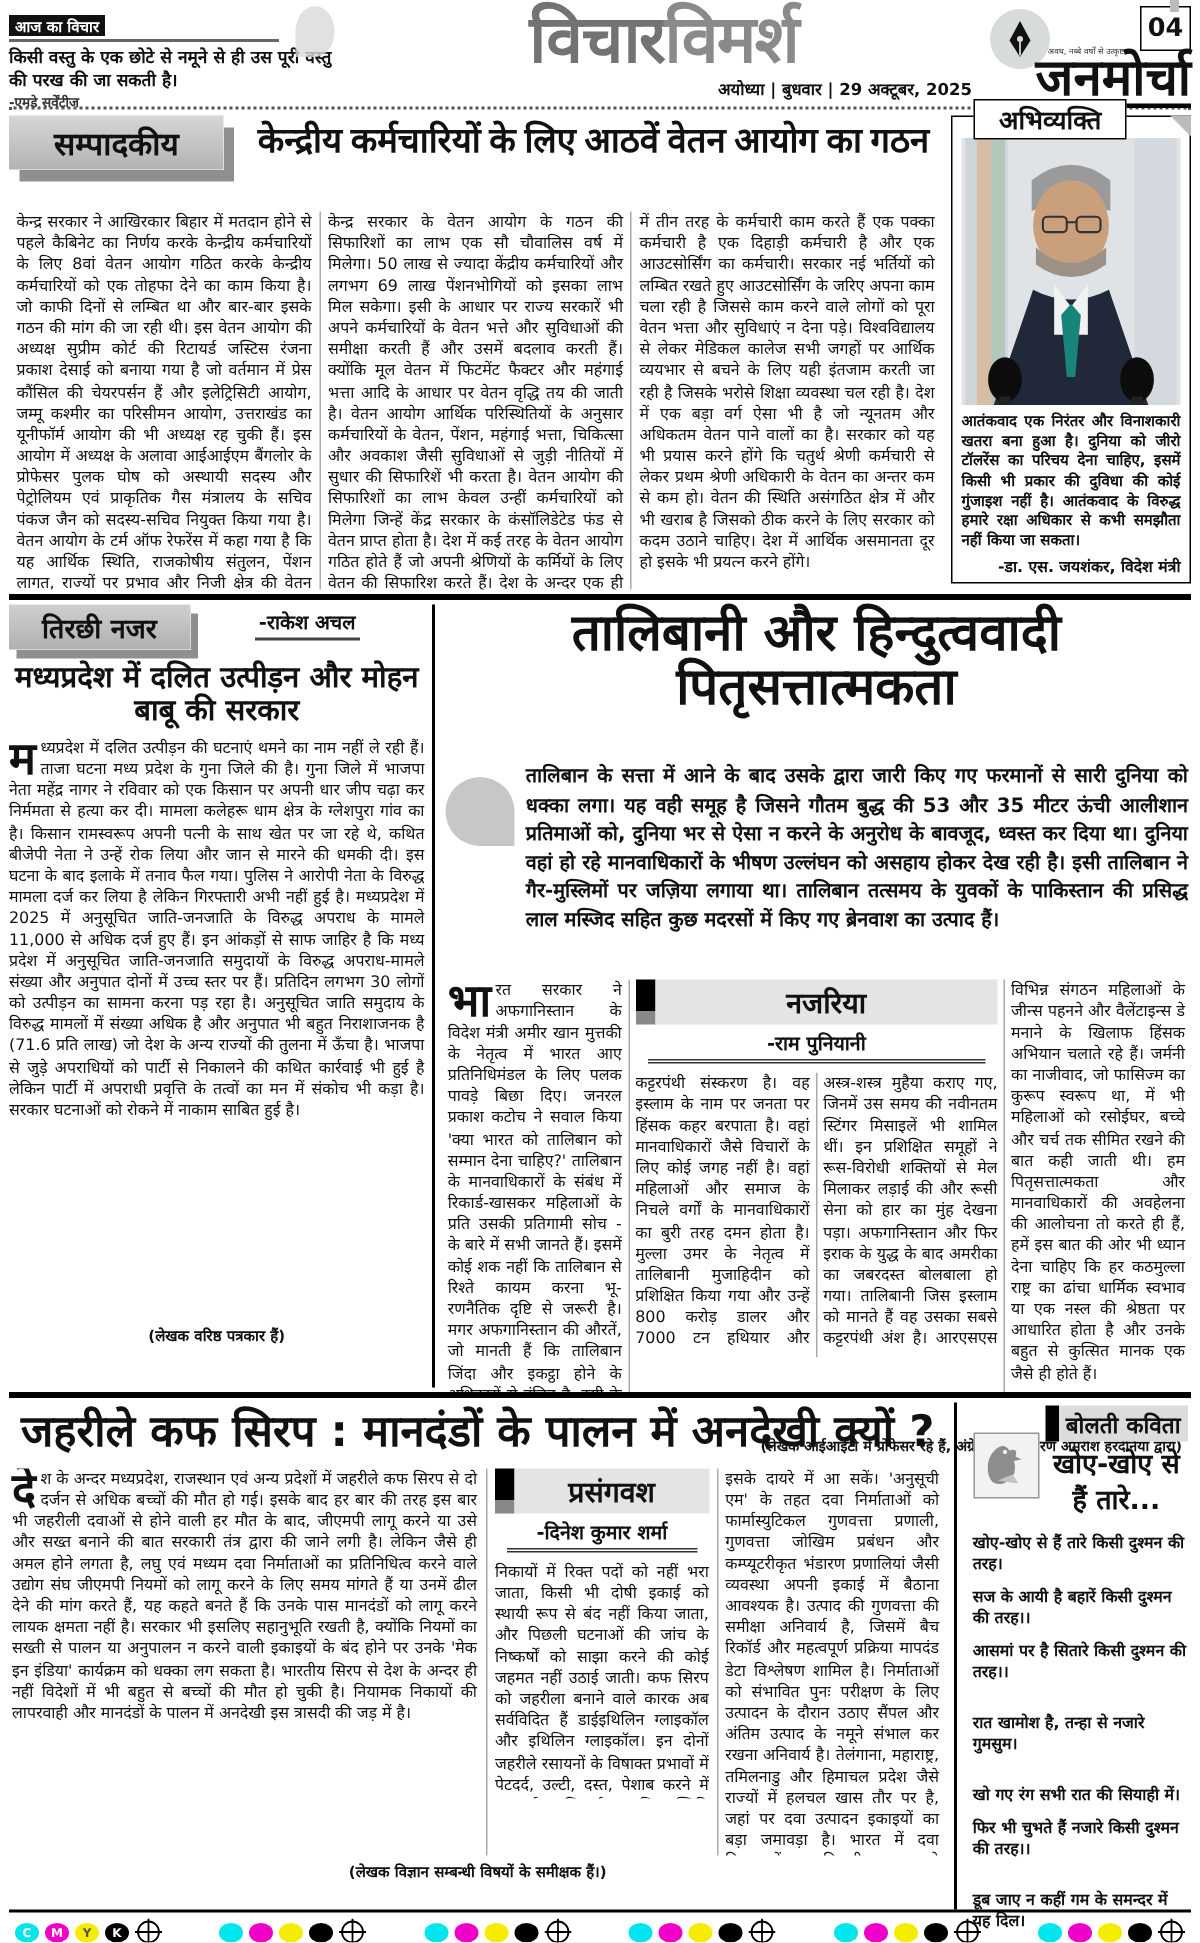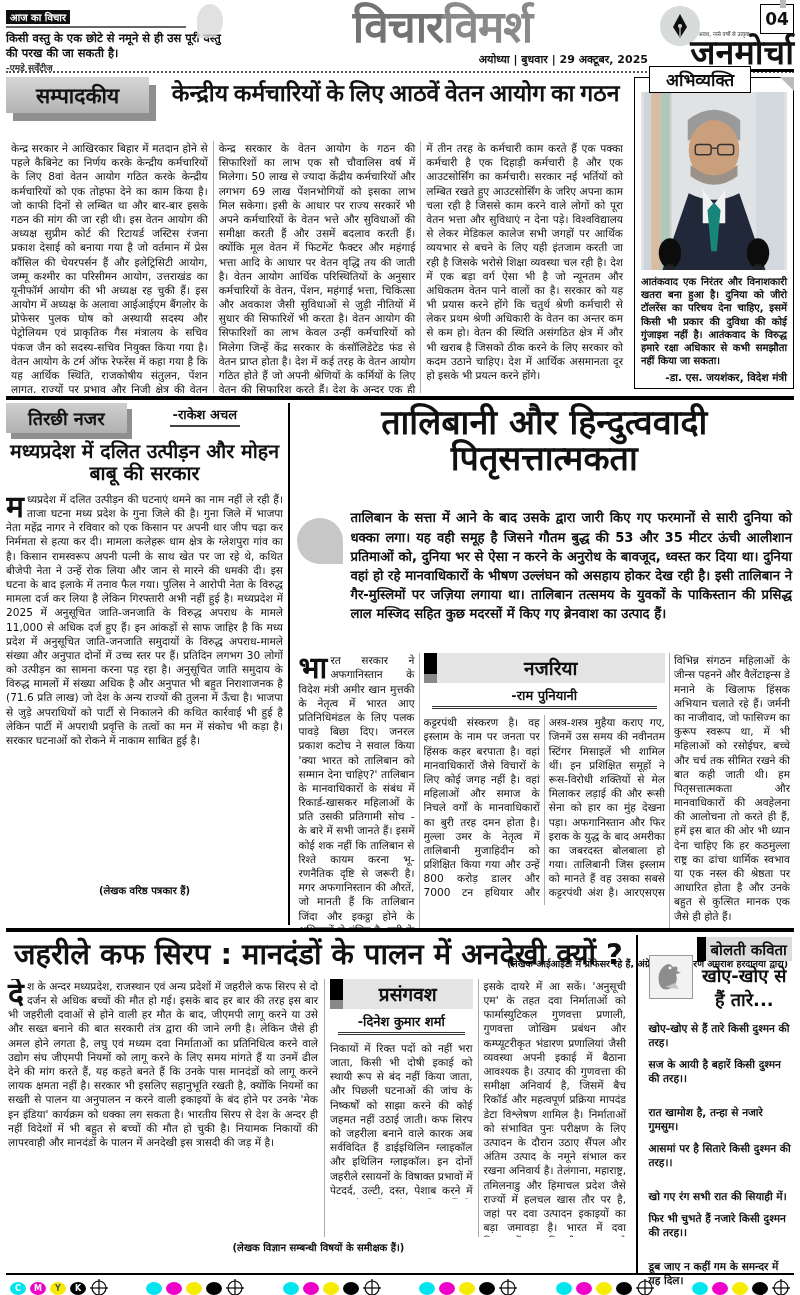--- a/index.html
+++ b/index.html
@@ -252,22 +252,22 @@
           <div class="poem-label">
             <div class="pbar"></div>
             <div class="ptxt">बोलती कविता</div>
           </div>
           <div class="poem-title">खोए-खोए से हैं तारे...</div>
         </div>
       </div>
       <div>
         <div class="poem-line">खोए-खोए से हैं तारे किसी दुश्मन की तरह।</div>
         <div class="poem-line">सज के आयी है बहारें किसी दुश्मन की तरह।।</div>
+        <div class="poem-line">आसमां पर है सितारे किसी दुश्मन की तरह।।</div>
         <div class="poem-line gap">रात खामोश है, तन्हा से नजारे गुमसुम।</div>
-        <div class="poem-line">आसमां पर है सितारे किसी दुश्मन की तरह।।</div>
         <div class="poem-line gap">खो गए रंग सभी रात की सियाही में।</div>
         <div class="poem-line">फिर भी चुभते हैं नजारे किसी दुश्मन की तरह।।</div>
         <div class="poem-line gap">डूब जाए न कहीं गम के समन्दर में यह दिल।</div>
         <div class="poem-line">दूर हैं हमसे किनारे किसी दुश्मन की तरह।।</div>
 
       </div>
 
     </div>
   </div>
 

